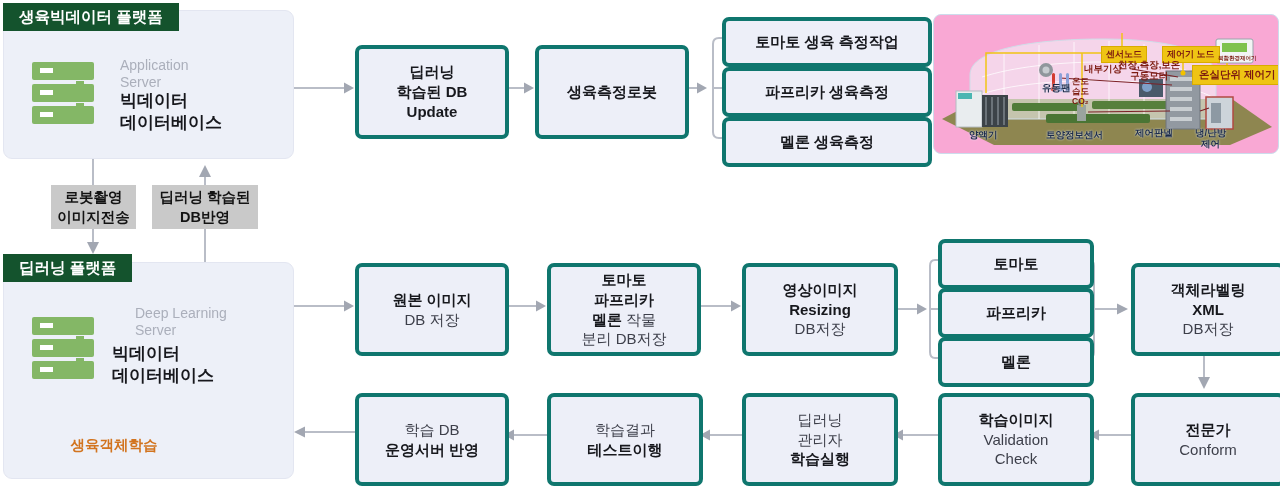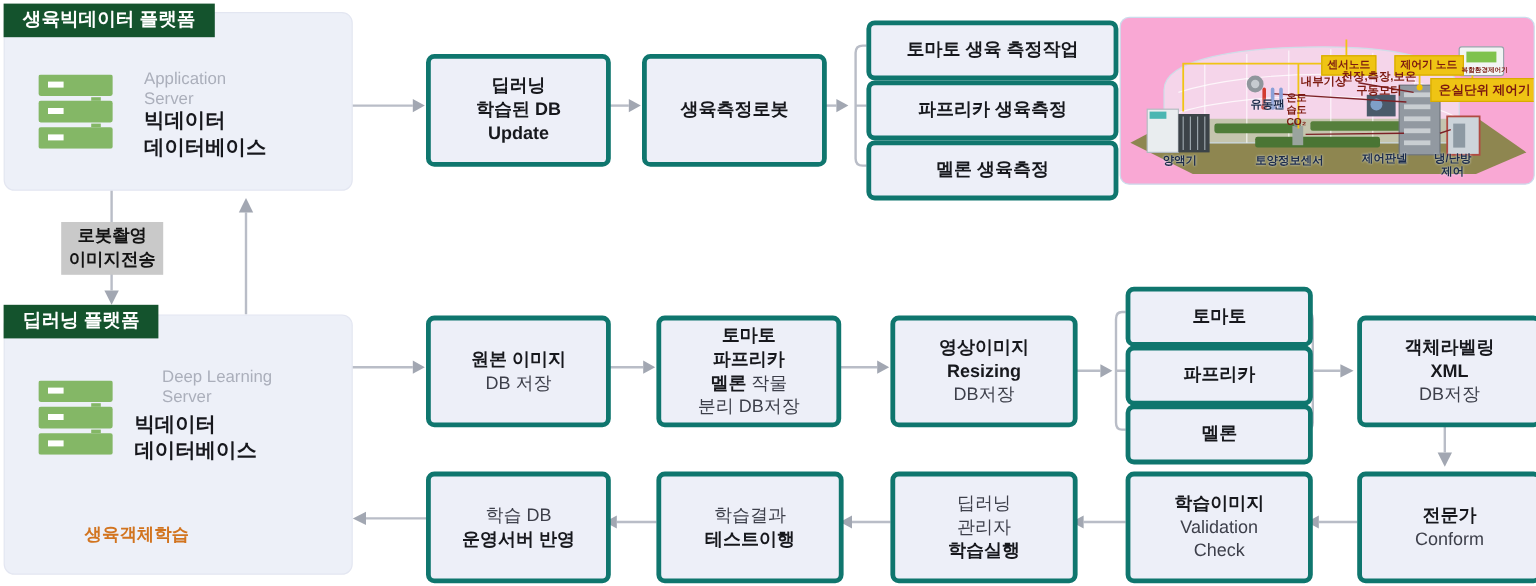--- a/index.html
+++ b/index.html
@@ -121,20 +121,24 @@
     <div>Server</div>
   </div>
   <div class="srv-name" style="left:120px;top:90px;">
     <div>빅데이터</div>
     <div>데이터베이스</div>
   </div>
 
   <div class="graybox" style="left:51px;top:185px;width:85px;height:44px;">
     <div>로봇촬영</div>
     <div>이미지전송</div>
+  </div>
+  <div class="graybox" style="left:152px;top:185px;width:106px;height:44px;">
+    <div>딥러닝 학습된</div>
+    <div>DB반영</div>
   </div>
 
   <div class="node" style="left:355px;top:45px;width:146px;height:86px;">
     <div class="b">딥러닝</div>
     <div class="b">학습된 DB</div>
     <div class="b">Update</div>
   </div>
   <div class="node" style="left:535px;top:45px;width:146px;height:86px;">
     <div class="b">생육측정로봇</div>
   </div>

